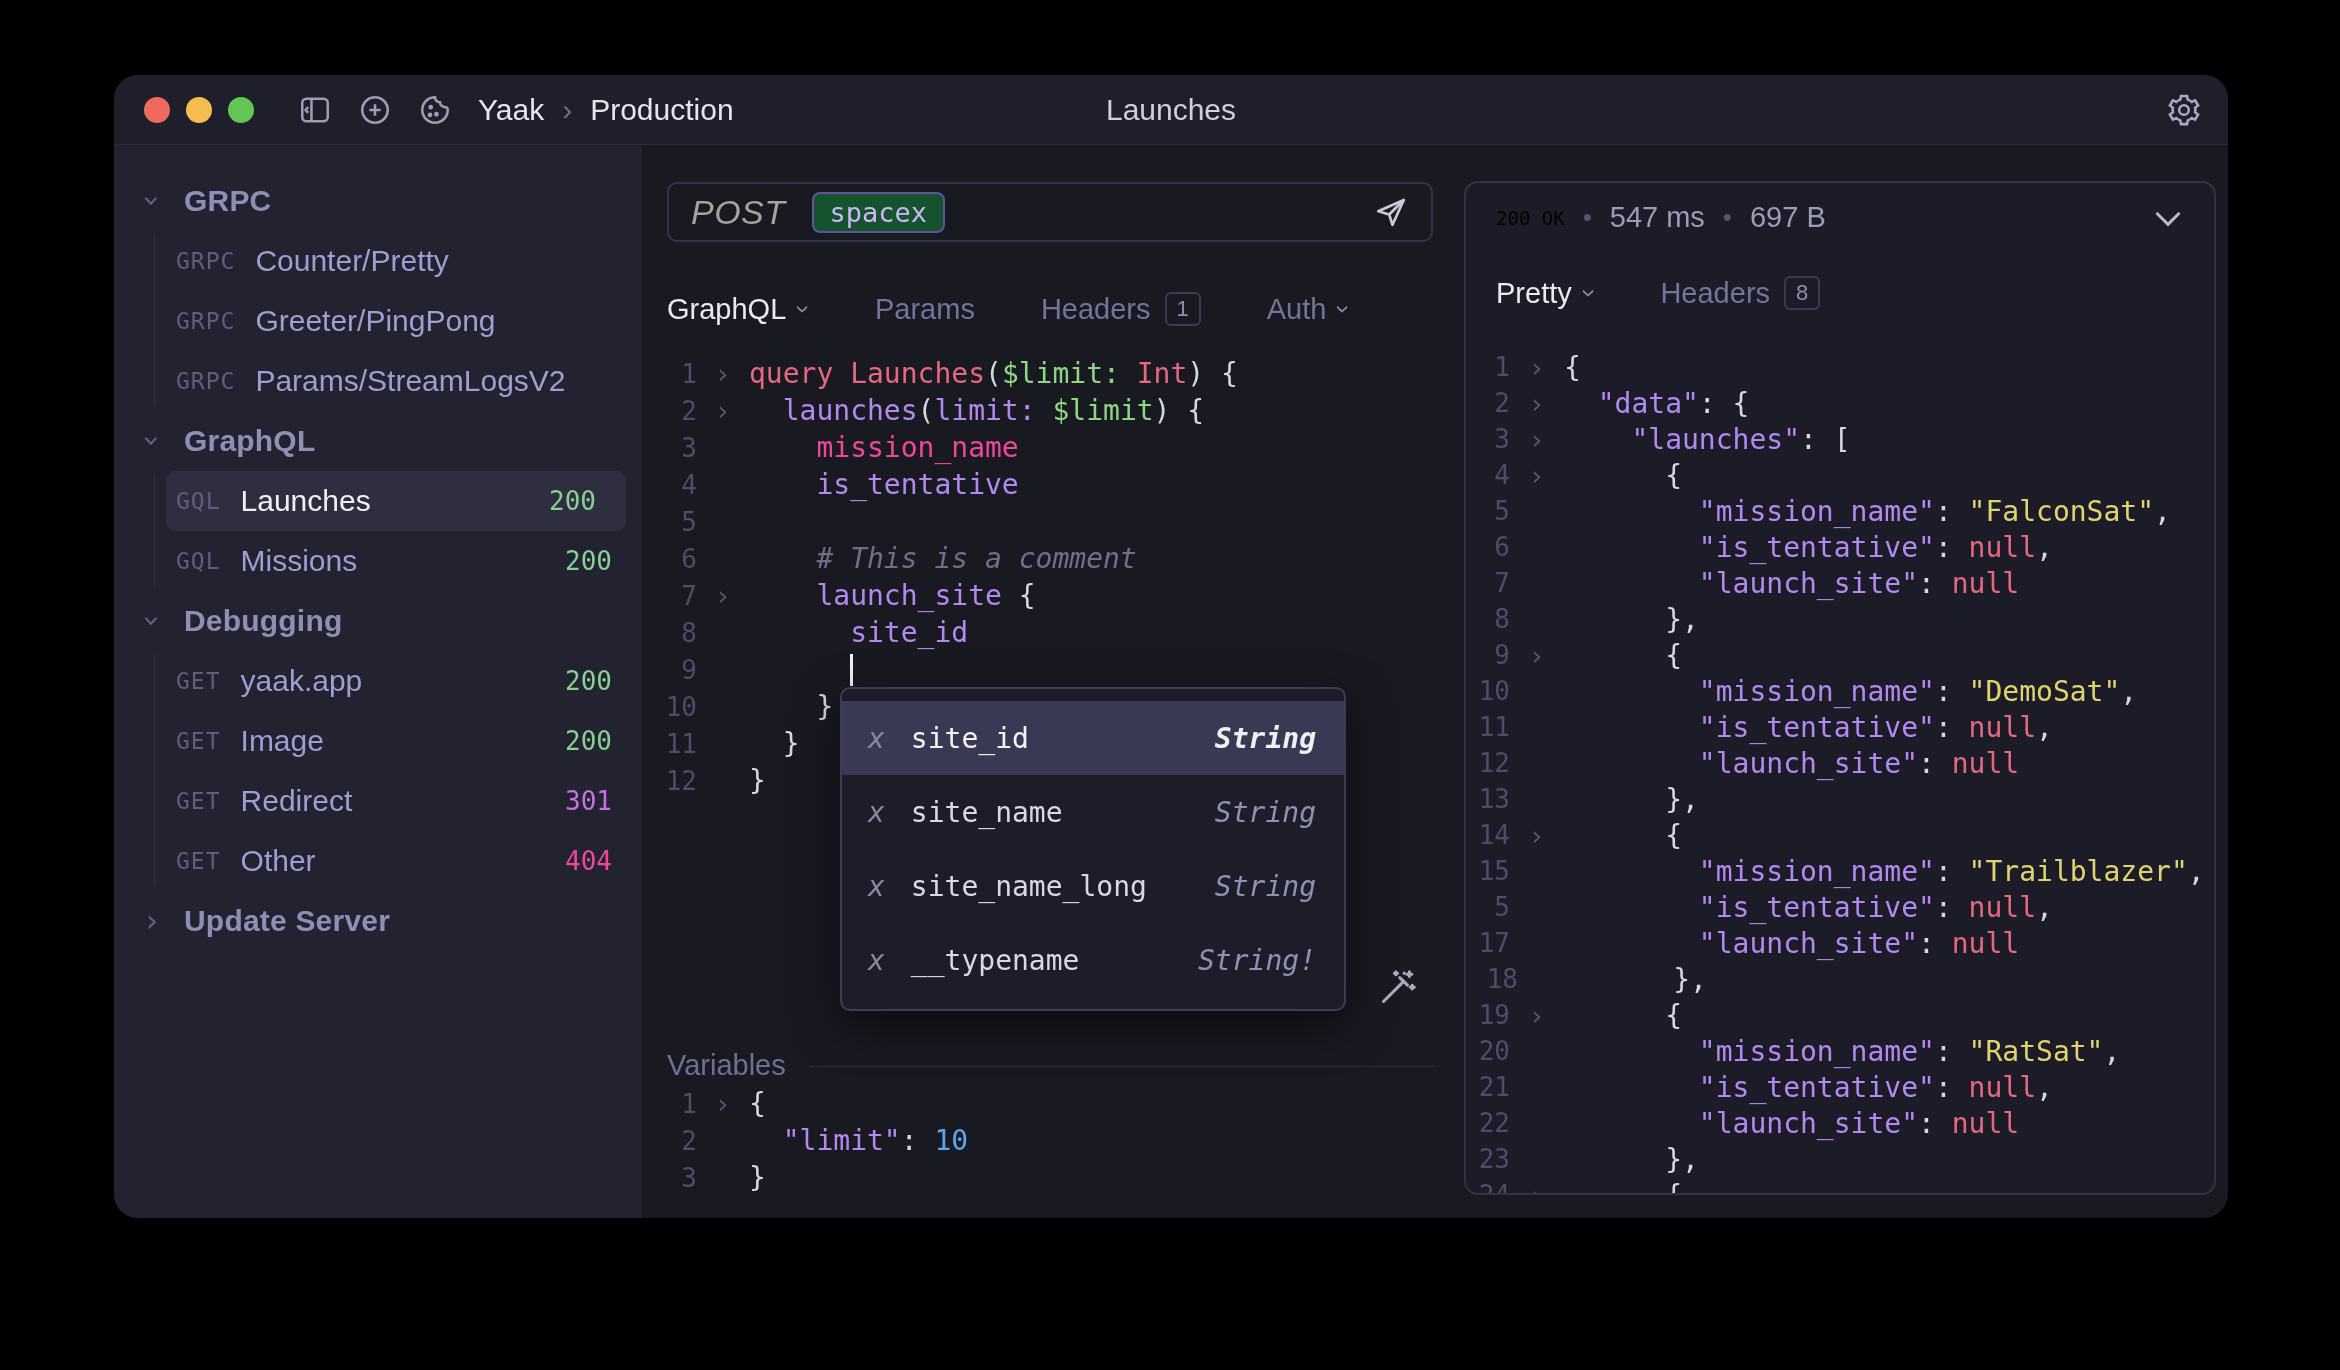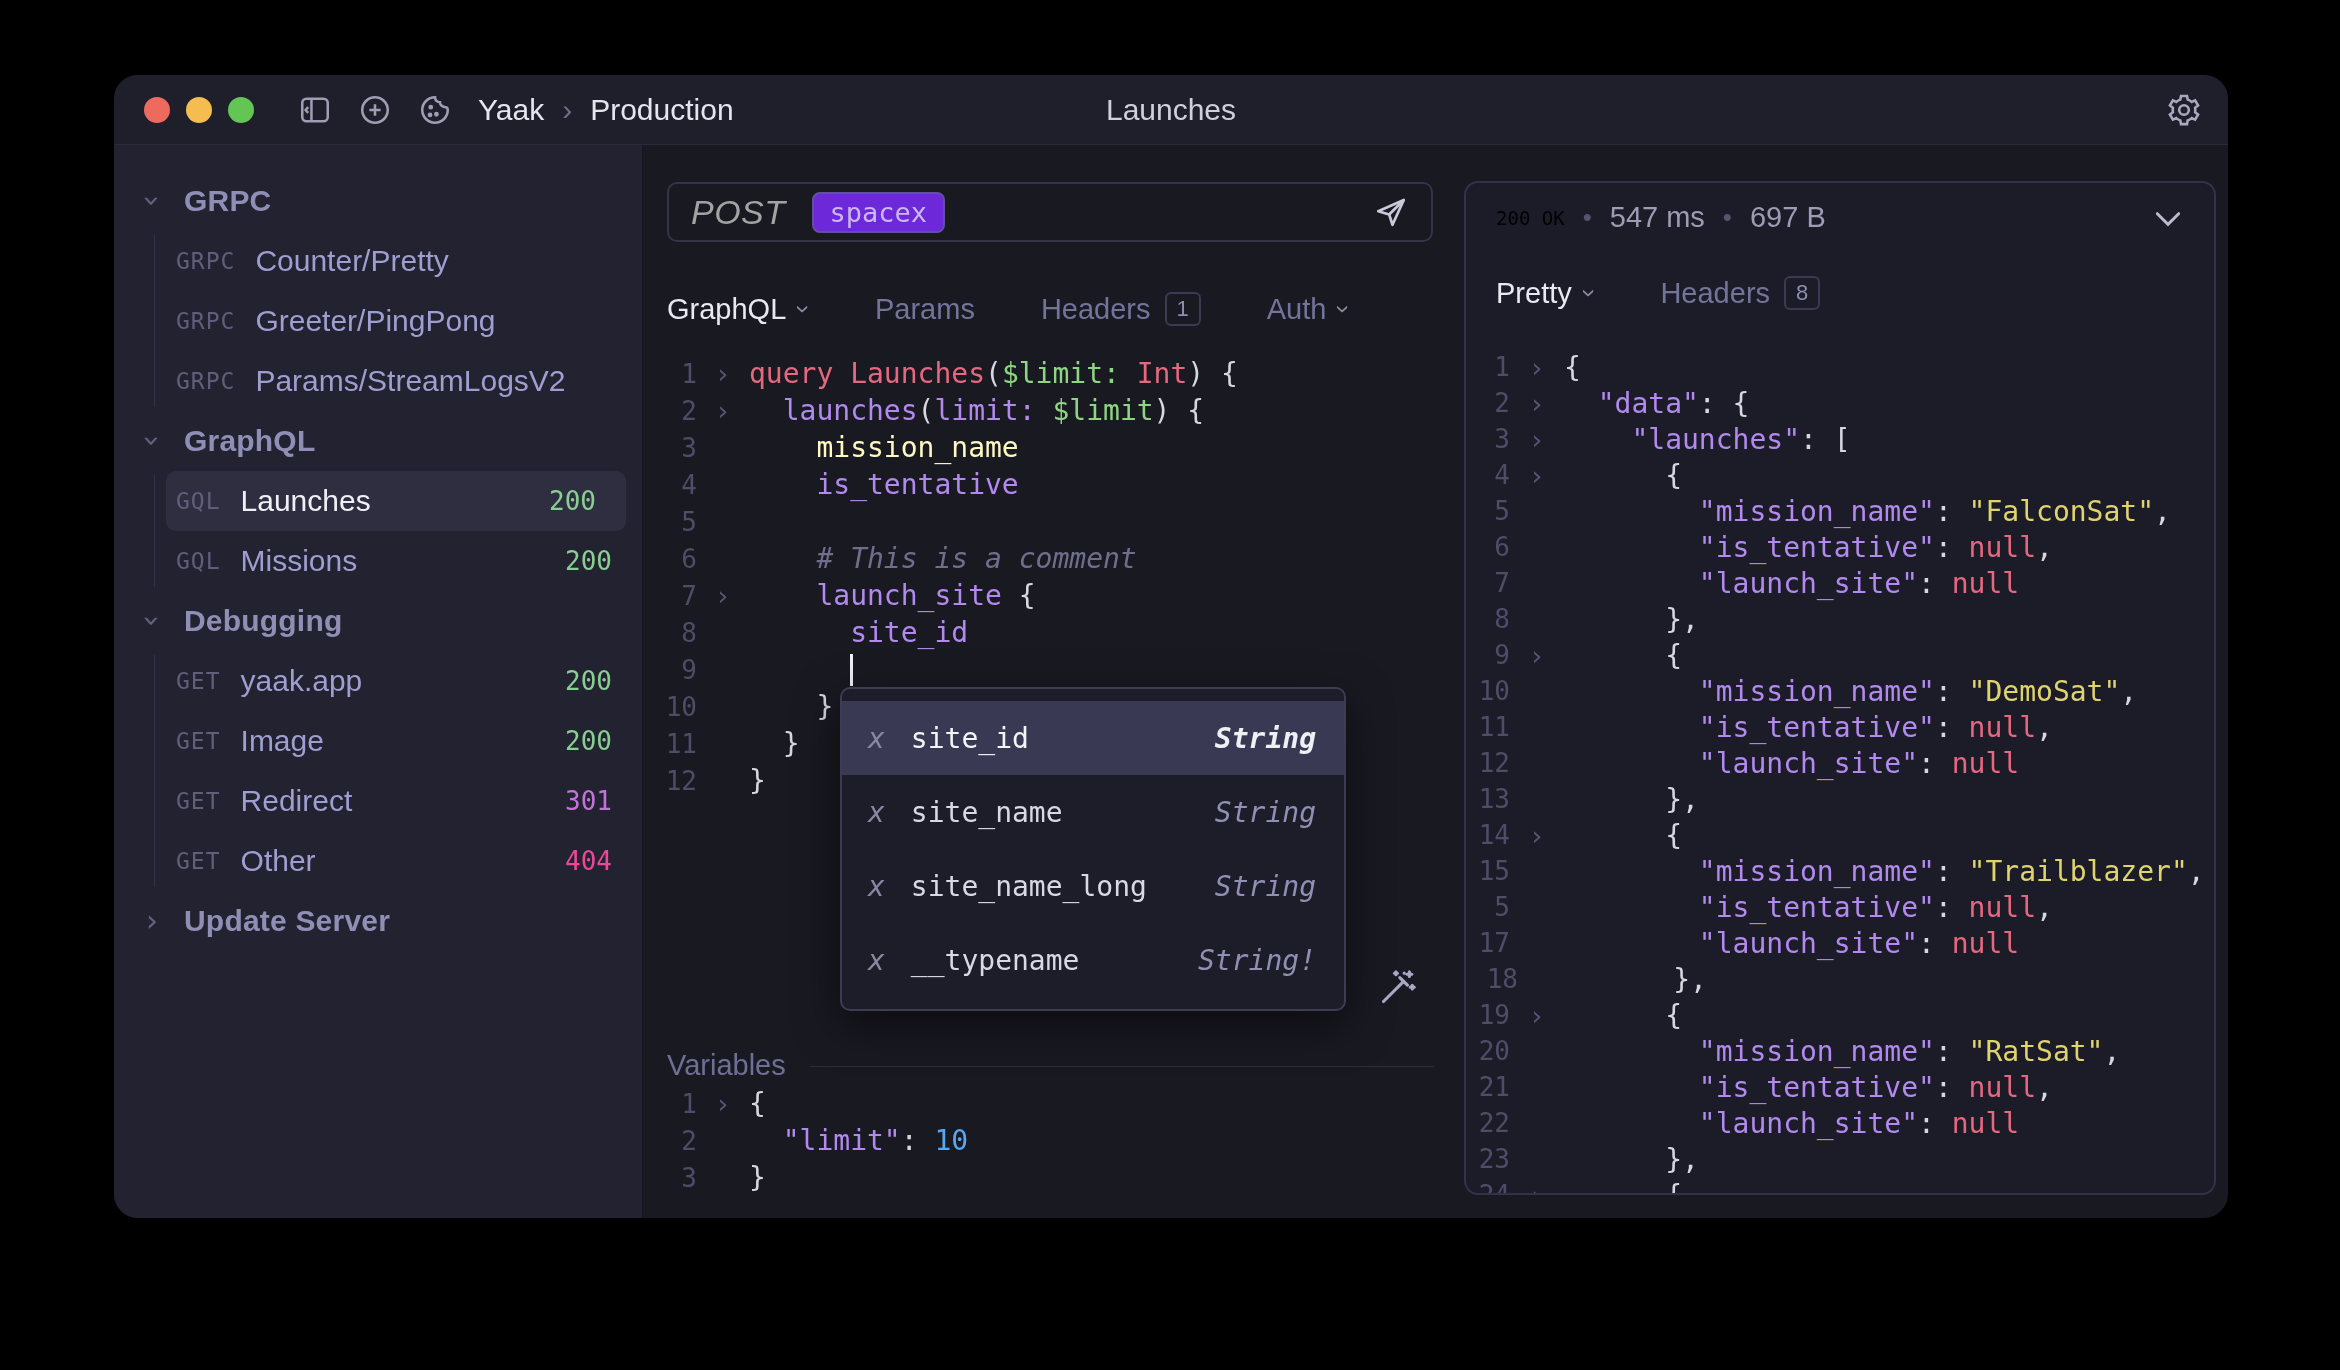--- a/index.html
+++ b/index.html
@@ -42,21 +42,21 @@
   .s-tag{font-family:"DejaVu Sans Mono",monospace;font-size:23px;color:#5f5f7c;letter-spacing:1px;margin-right:20px;}
   .s-label{font-size:30px;color:#9e9ed0;}
   .s-item.selected .s-label{color:#eef0f6;}
   .s-status{margin-left:auto;margin-right:30px;font-family:"DejaVu Sans Mono",monospace;font-size:26px;}
   
   .urlbar{
     position:absolute;left:553px;top:107px;width:766px;height:60px;box-sizing:border-box;
     border:2px solid #33334a;border-radius:10px;display:flex;align-items:center;padding:0 22px;
   }
   .method{font-size:34px;color:#a3a3a3;letter-spacing:.5px;font-style:italic;}
-  .url-badge{margin-left:26px;background:#6d28d9;border:2px solid #64509f;border-radius:8px;
+  .url-badge{margin-left:26px;background:#14532d;border:2px solid #64509f;border-radius:8px;
     padding:3px 16px;font-family:"DejaVu Sans Mono",monospace;font-size:27px;color:#ccb7f6;}
   .send{margin-left:auto;color:#c9c9da;display:flex;}
   .tabs{position:absolute;display:flex;gap:66px;align-items:center;height:44px;}
   .req-tabs{left:553px;top:212px;}
   .tab{display:flex;align-items:center;font-size:29px;color:#74749b;gap:14px;}
   .tab.active{color:#e9e9f1;}
   .tab .t-chev{display:inline-block;transform:rotate(90deg);font-size:26px;color:#8a8aa4;line-height:1;}
   .t-badge{border:2px solid #3a3a52;border-radius:6px;font-size:22px;color:#8d8db0;padding:1px 10px;line-height:1.3;}
   
   .codeblock{position:absolute;}
@@ -241,21 +241,21 @@
       </div>
       <div class="tab">
         <span>Auth</span>
         <span class="t-chev">›</span>
       </div>
     </div>
 
   <div class="codeblock req-editor">
       <div class="code-line"><span class="gutter" style="width: 36px;">1</span><span class="fold" style="width: 52px;">›</span><span class="code-text"><span style="color: rgb(229, 104, 127);">query Launches</span><span style="color: rgb(215, 215, 224);">(</span><span style="color: rgb(142, 213, 131);">$limit:</span><span style="color: rgb(229, 104, 127);"> Int</span><span style="color: rgb(215, 215, 224);">) {</span></span></div>
       <div class="code-line"><span class="gutter" style="width: 36px;">2</span><span class="fold" style="width: 52px;">›</span><span class="code-text"><span style="color: rgb(178, 137, 238);">  launches</span><span style="color: rgb(215, 215, 224);">(</span><span style="color: rgb(178, 137, 238);">limit:</span><span style="color: rgb(142, 213, 131);"> $limit</span><span style="color: rgb(215, 215, 224);">) {</span></span></div>
-      <div class="code-line"><span class="gutter" style="width: 36px;">3</span><span class="fold" style="width: 52px;"></span><span class="code-text"><span style="color: #fef9c3;">    mission_name</span></span></div>
+      <div class="code-line"><span class="gutter" style="width: 36px;">3</span><span class="fold" style="width: 52px;"></span><span class="code-text"><span style="color: #ec4899;">    mission_name</span></span></div>
       <div class="code-line"><span class="gutter" style="width: 36px;">4</span><span class="fold" style="width: 52px;"></span><span class="code-text"><span style="color: rgb(178, 137, 238);">    is_tentative</span></span></div>
       <div class="code-line"><span class="gutter" style="width: 36px;">5</span><span class="fold" style="width: 52px;"></span><span class="code-text"></span></div>
       <div class="code-line"><span class="gutter" style="width: 36px;">6</span><span class="fold" style="width: 52px;"></span><span class="code-text"><span style="color: rgb(111, 111, 141); font-style: italic;">    # This is a comment</span></span></div>
       <div class="code-line"><span class="gutter" style="width: 36px;">7</span><span class="fold" style="width: 52px;">›</span><span class="code-text"><span style="color: rgb(178, 137, 238);">    launch_site </span><span style="color: rgb(215, 215, 224);">{</span></span></div>
       <div class="code-line"><span class="gutter" style="width: 36px;">8</span><span class="fold" style="width: 52px;"></span><span class="code-text"><span style="color: rgb(178, 137, 238);">      site_id</span></span></div>
       <div class="code-line"><span class="gutter" style="width: 36px;">9</span><span class="fold" style="width: 52px;"></span><span class="code-text"><span style="color: rgb(215, 215, 224);">      </span><span class="cursor"></span></span></div>
       <div class="code-line"><span class="gutter" style="width: 36px;">10</span><span class="fold" style="width: 52px;"></span><span class="code-text"><span style="color: rgb(215, 215, 224);">    }</span></span></div>
       <div class="code-line"><span class="gutter" style="width: 36px;">11</span><span class="fold" style="width: 52px;"></span><span class="code-text"><span style="color: rgb(215, 215, 224);">  }</span></span></div>
       <div class="code-line"><span class="gutter" style="width: 36px;">12</span><span class="fold" style="width: 52px;"></span><span class="code-text"><span style="color: rgb(215, 215, 224);">}</span></span></div>
     </div>

